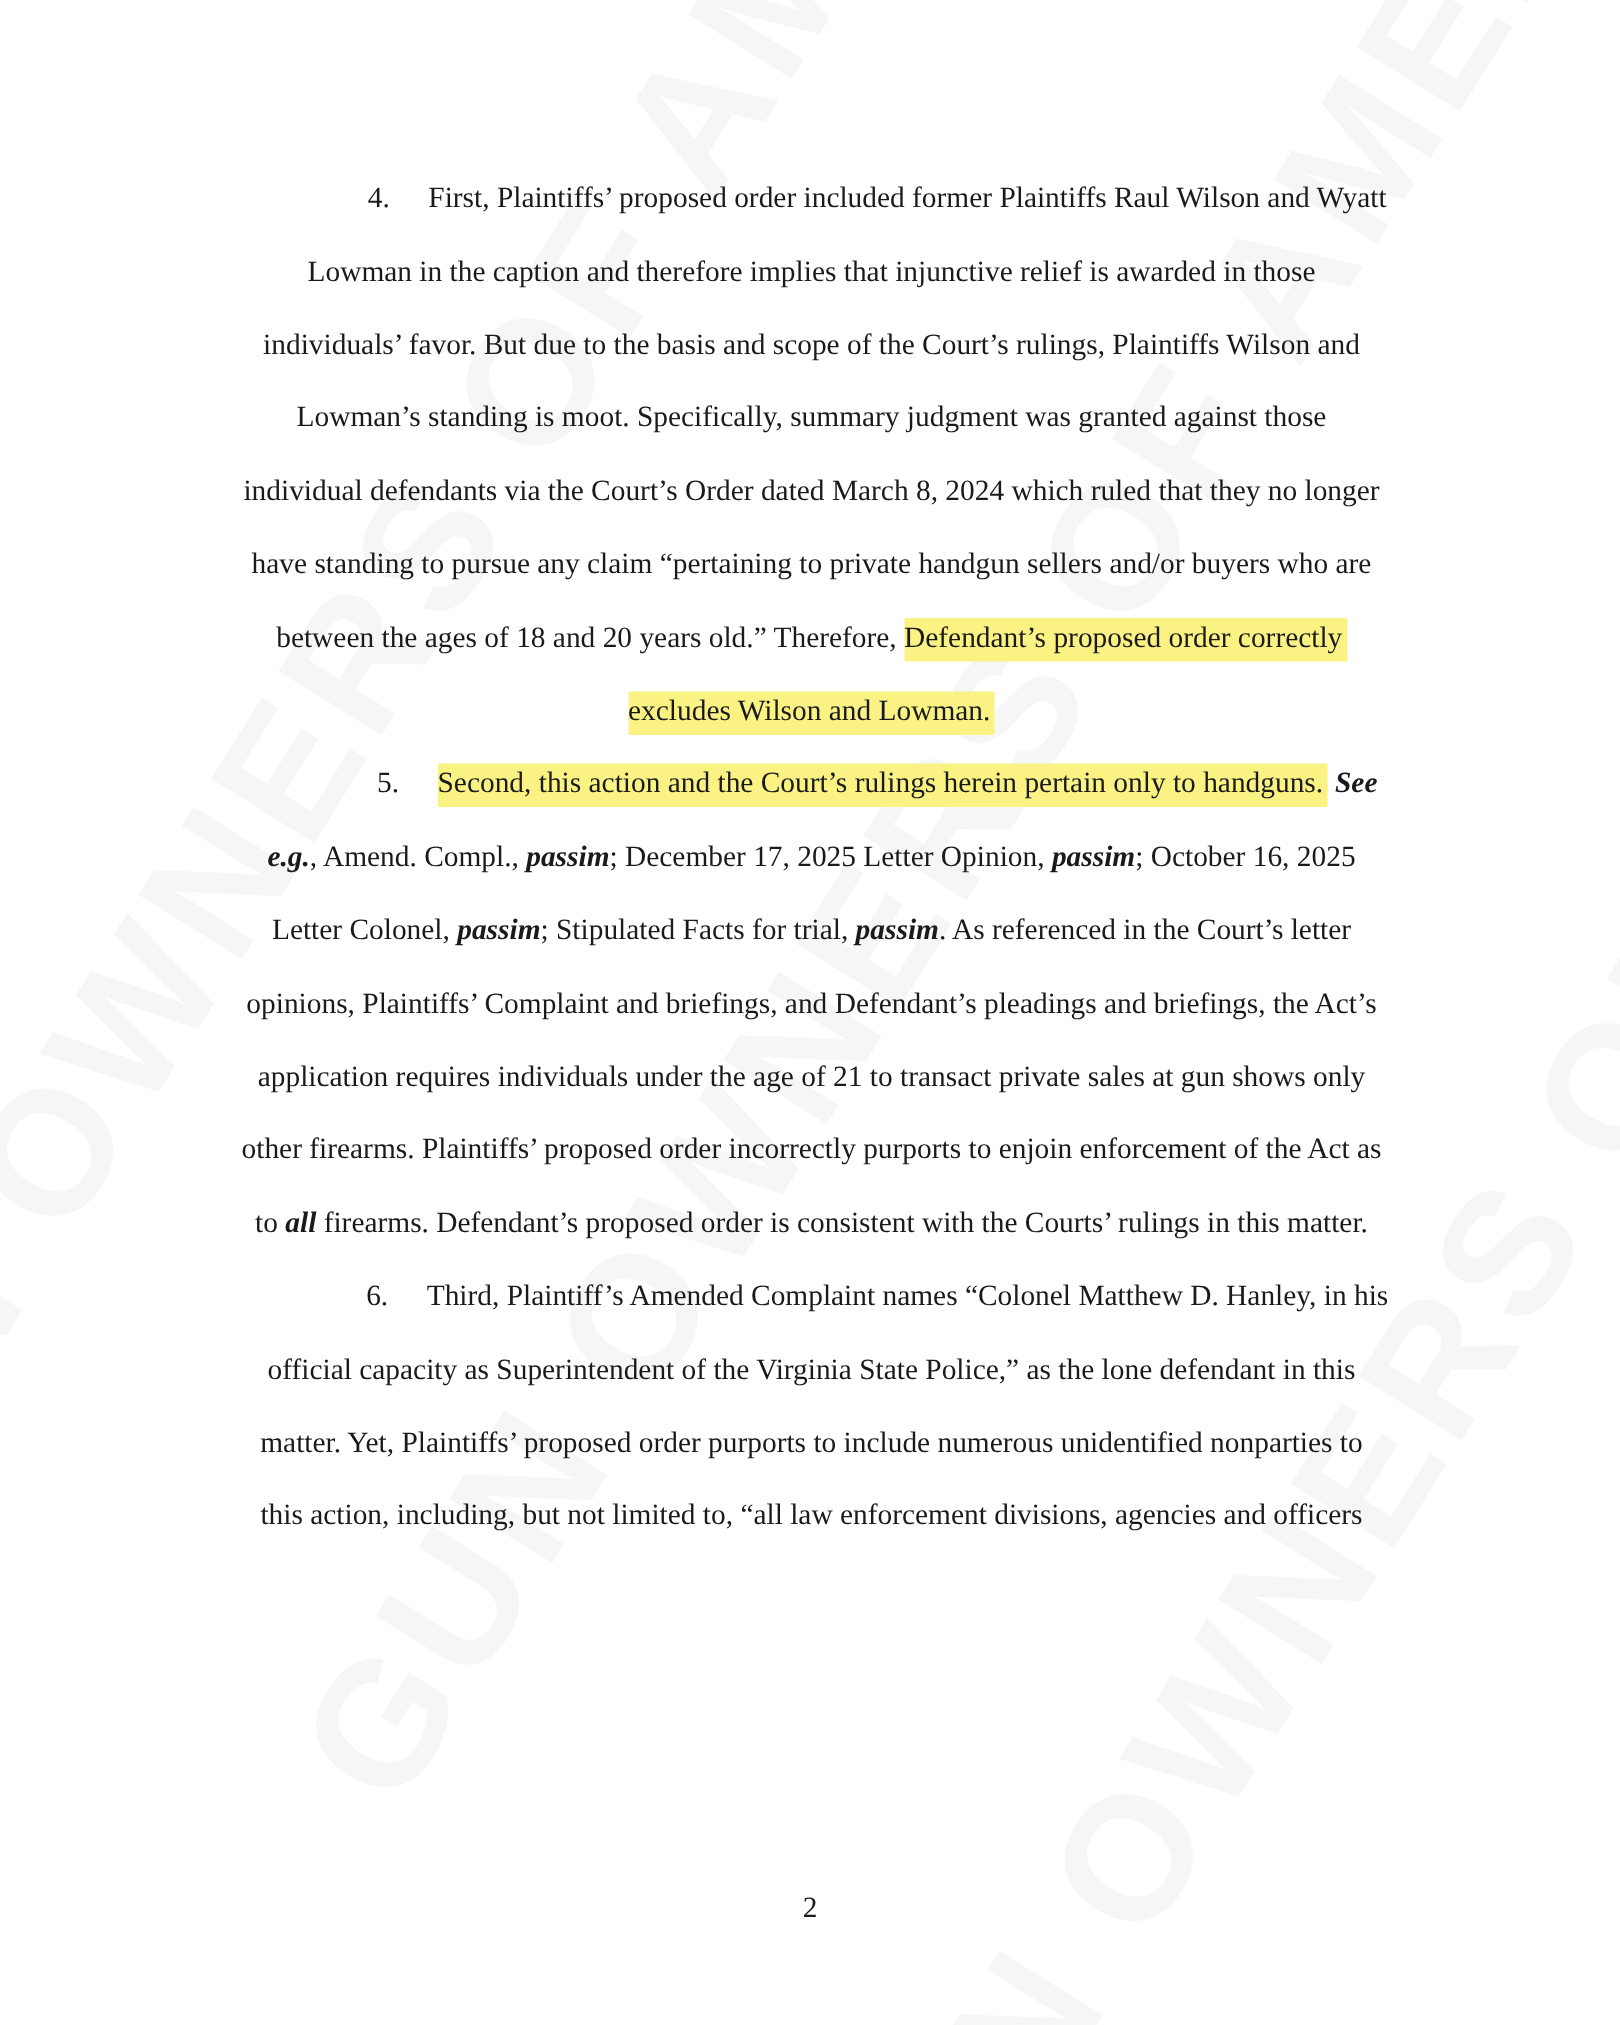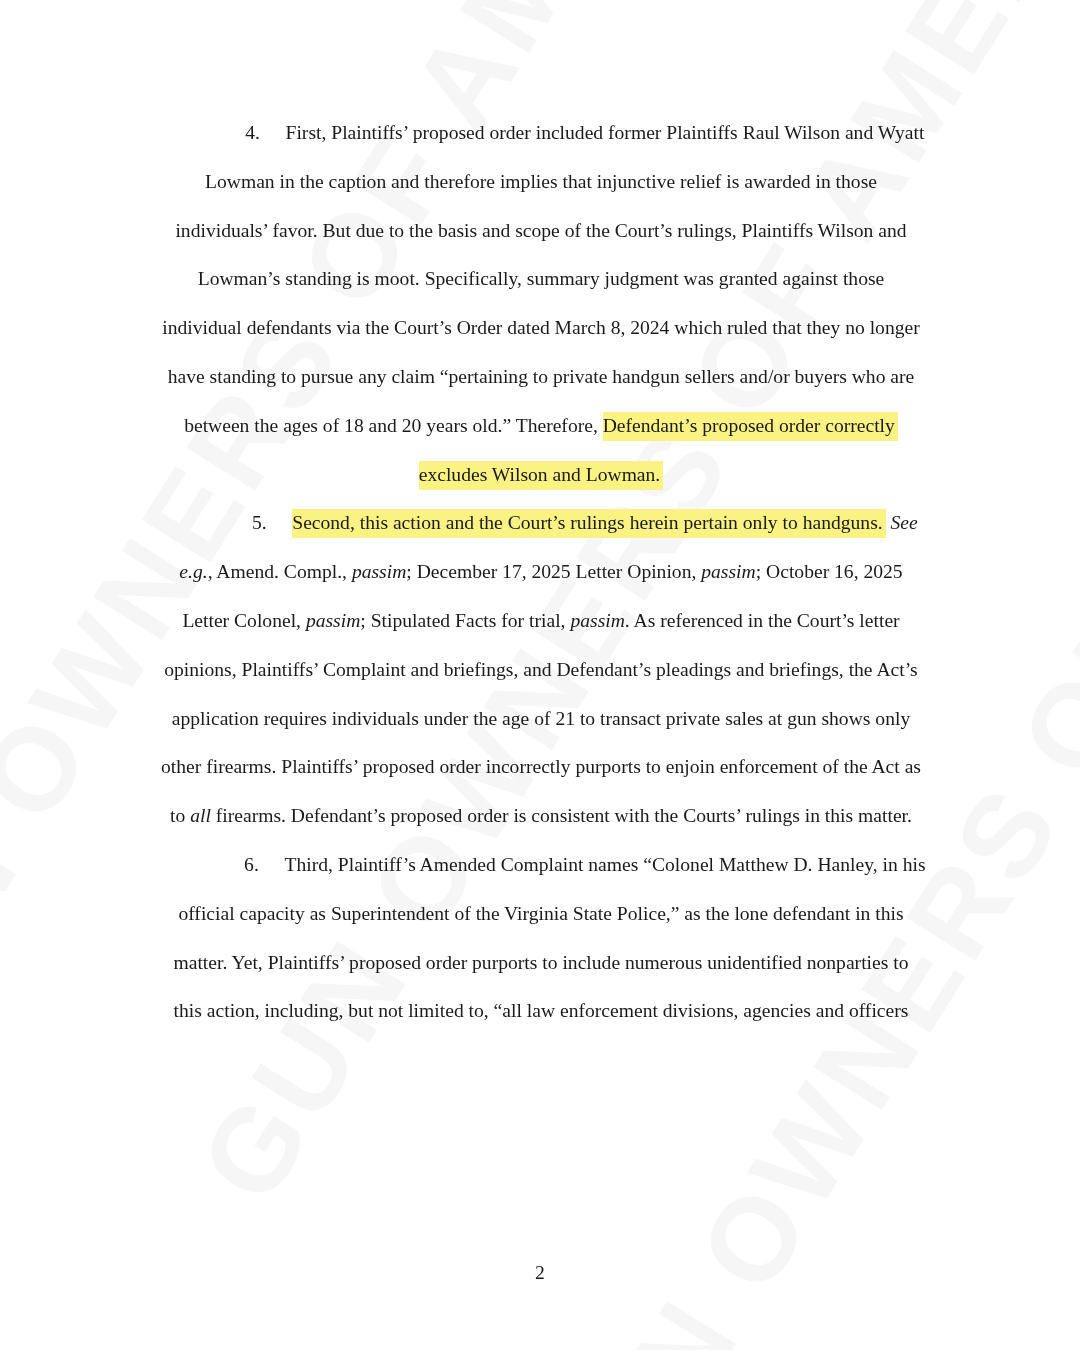--- a/index.html
+++ b/index.html
@@ -63,21 +63,21 @@
       padding: 3px 3px 5px 0;
     }
     .page-number {
       position: absolute;
       left: 0;
       width: 1080px;
       top: 1262px;
       text-align: center;
       font-size: 19.6px;
     }
-    i { font-style: italic; }
+    i { font-style: italic; font-weight: bold; }
   </style>
 </head>
 <body>
 
 <div class="page">
 
   <div class="watermark-layer">
     <div class="wm" style="left:-160px; top:1010px; transform: rotate(-58deg);">GUN OWNERS OF AMERICA</div>
     <div class="wm" style="left:230px; top:1120px; transform: rotate(-58deg);">GUN OWNERS OF AMERICA</div>
     <div class="wm" style="left:560px; top:1480px; transform: rotate(-58deg);">GUN OWNERS OF AMERICA</div>

